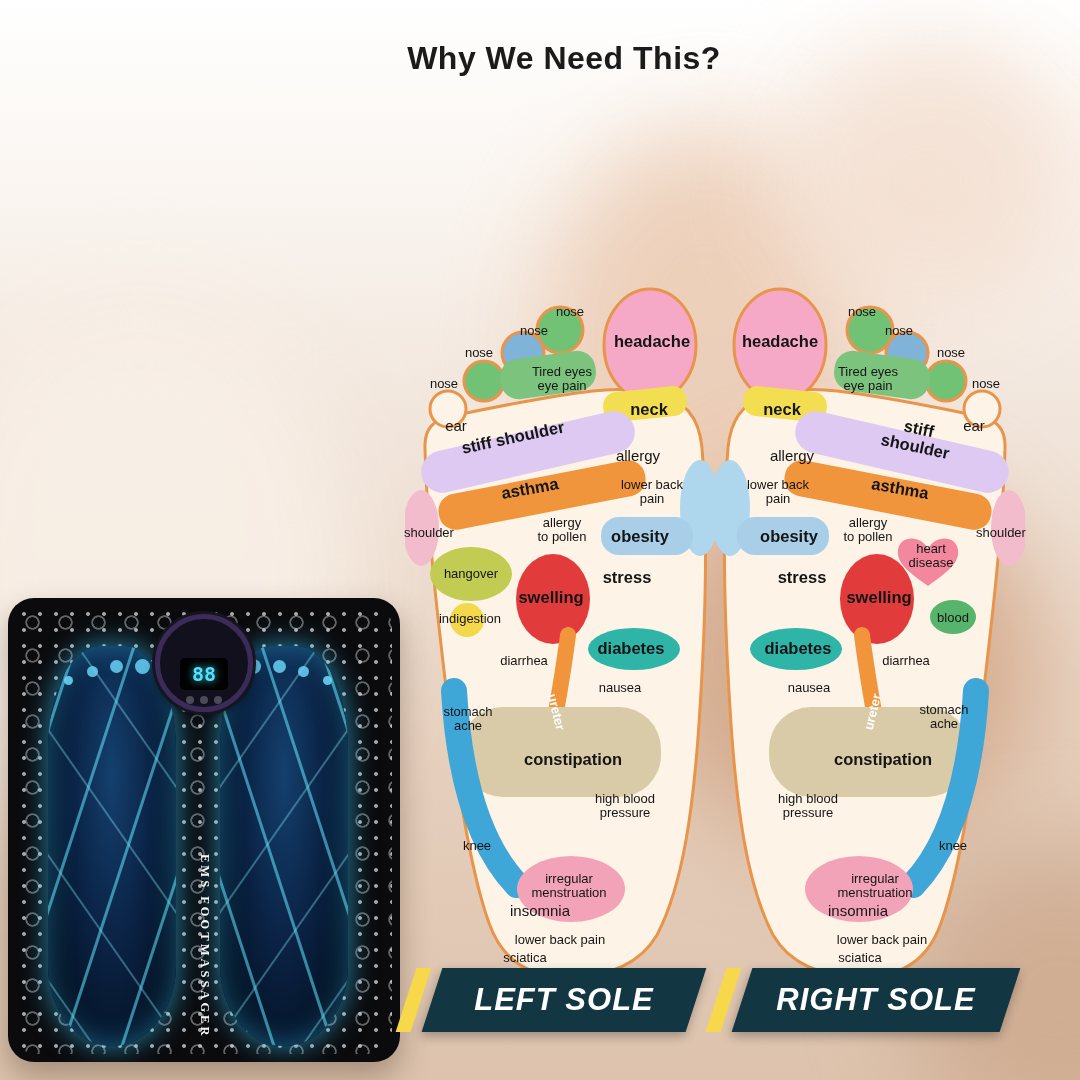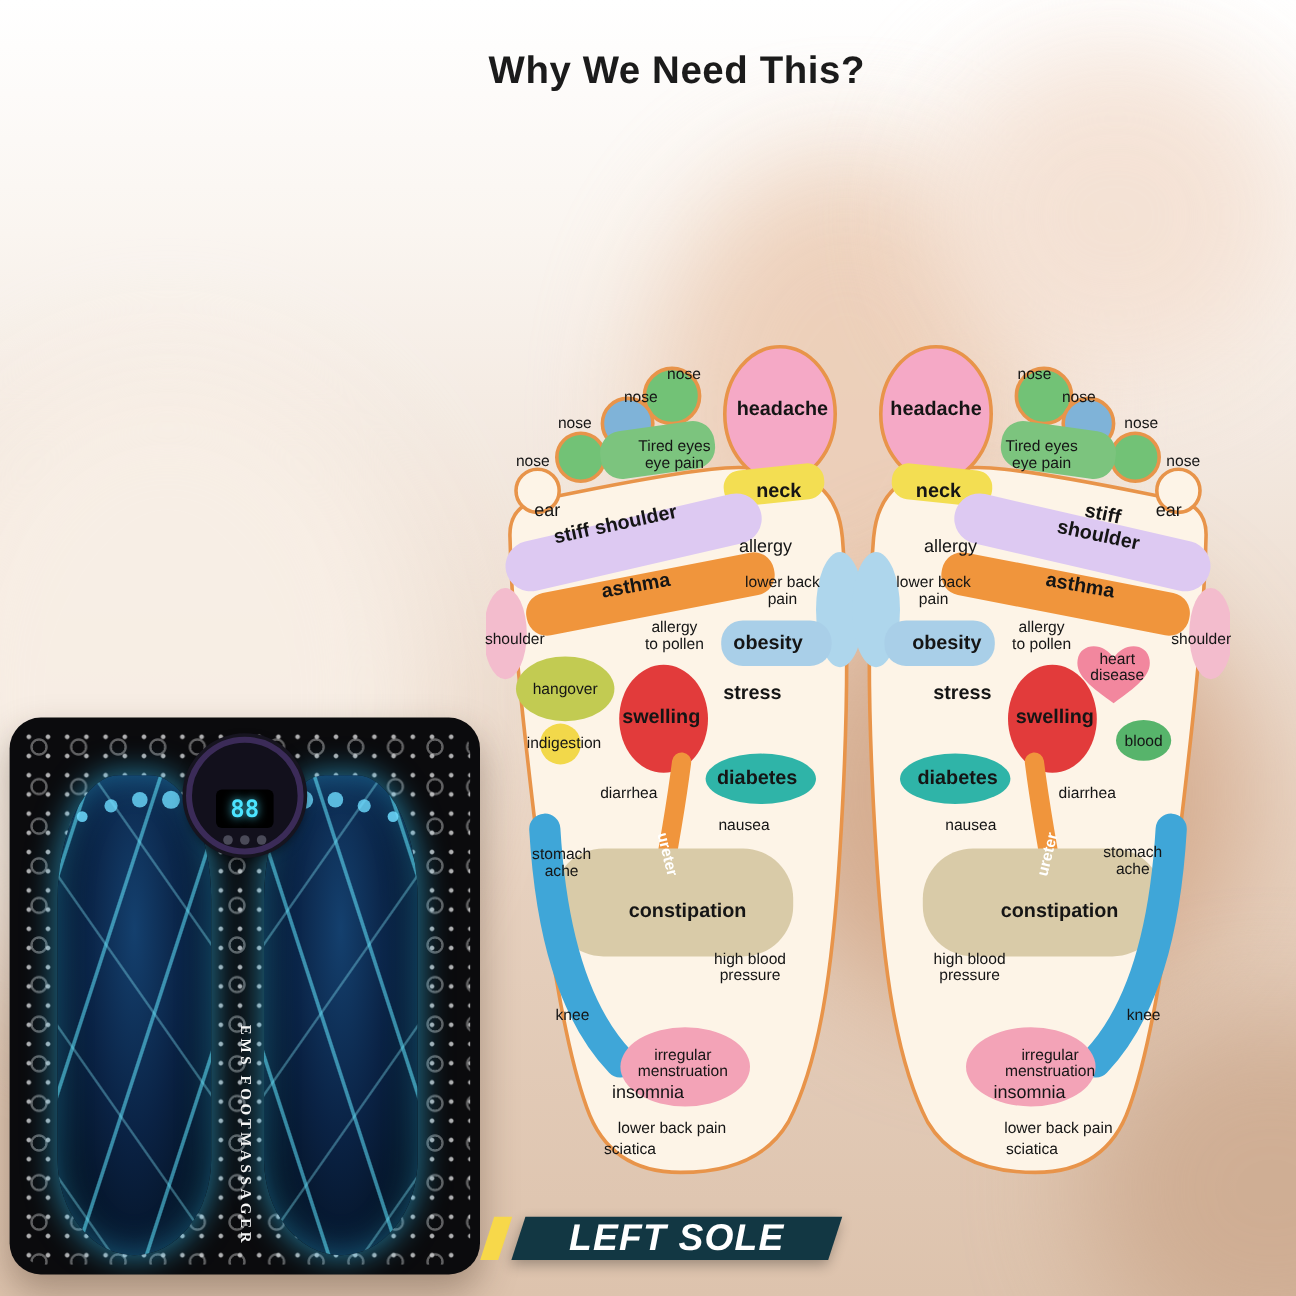--- a/index.html
+++ b/index.html
@@ -56,21 +56,21 @@
   .controller-screen{width:48px;height:32px;background:#000;border-radius:5px;
     display:flex;align-items:center;justify-content:center;
     font-family:"DejaVu Sans Mono",monospace;font-size:20px;font-weight:700;color:#4ce4ff;
     text-shadow:0 0 8px rgba(76,228,255,.9);margin-top:35px;}
   .controller-buttons{width:8px;height:8px;border-radius:50%;background:#4a4a58;
     box-shadow:-14px 0 0 0 #4a4a58, 14px 0 0 0 #4a4a58;}
   .brand-vert{position:absolute;left:50%;top:256px;transform:translateX(-50%);writing-mode:vertical-rl;
     font-family:"Liberation Serif","DejaVu Serif",serif;font-size:12.5px;font-weight:700;
     letter-spacing:3px;color:#f5f5f5;z-index:3;}
 
-  .banner{position:absolute;top:1014px;height:36px;z-index:6;}
+  .banner{position:absolute;top:968px;height:64px;z-index:6;}
   #banner-left{left:432px;width:264px;}
   #banner-right{left:742px;width:268px;}
   .banner-main{position:absolute;inset:0;background:var(--banner_bg,#123743);transform:skewX(-18deg);
     box-shadow:0 4px 10px rgba(0,0,0,.3);}
   .banner-accent{position:absolute;left:-26px;top:0;width:15px;height:100%;
     background:var(--banner_accent,#f7d84a);transform:skewX(-18deg);}
   .banner-text{position:absolute;inset:0;display:flex;align-items:center;justify-content:center;
     color:#fff;font-style:italic;font-weight:900;font-size:31px;letter-spacing:1px;z-index:1;}
 </style>
 </head>
@@ -221,14 +221,19 @@
       <div class="controller-screen">88</div>
       <div class="controller-buttons"></div>
     </div>
   </div>
 
   <div class="banner" id="banner-left">
     <div class="banner-accent"></div>
     <div class="banner-main"></div>
     <div class="banner-text">LEFT SOLE</div>
   </div>
+  <div class="banner" id="banner-right">
+    <div class="banner-accent"></div>
+    <div class="banner-main"></div>
+    <div class="banner-text">RIGHT SOLE</div>
+  </div>
 
 </div>
 
 </body></html>

